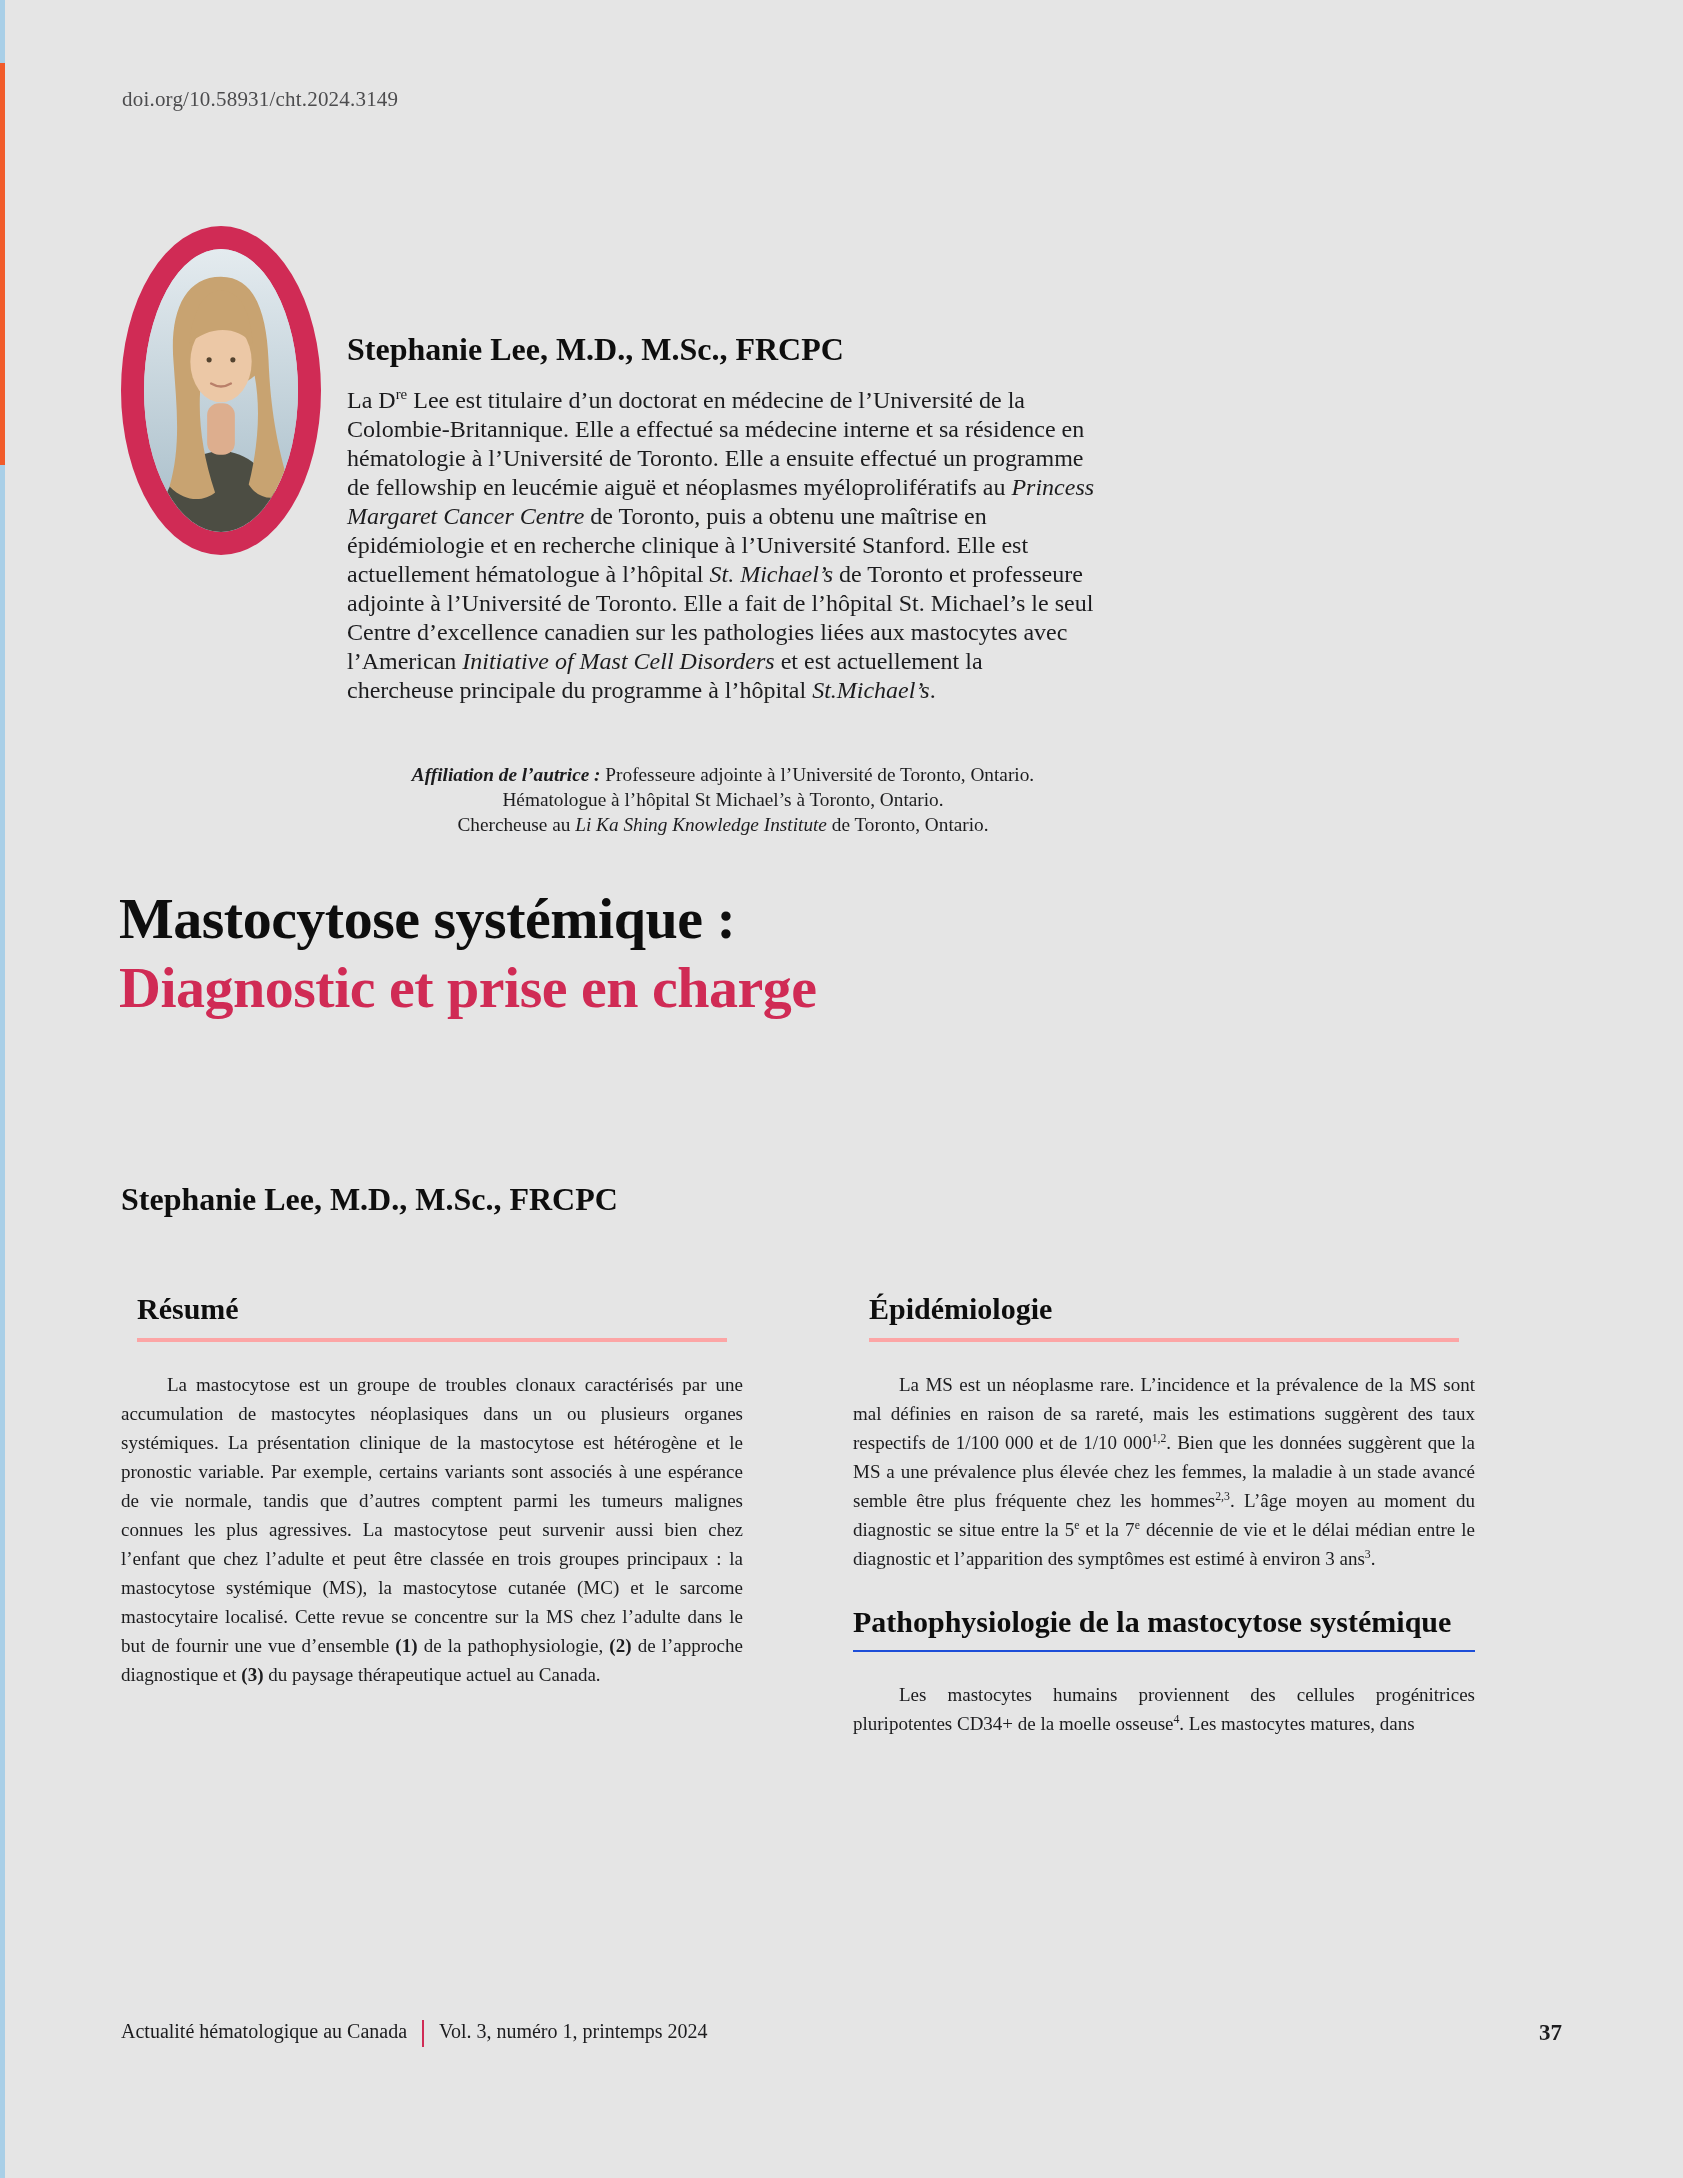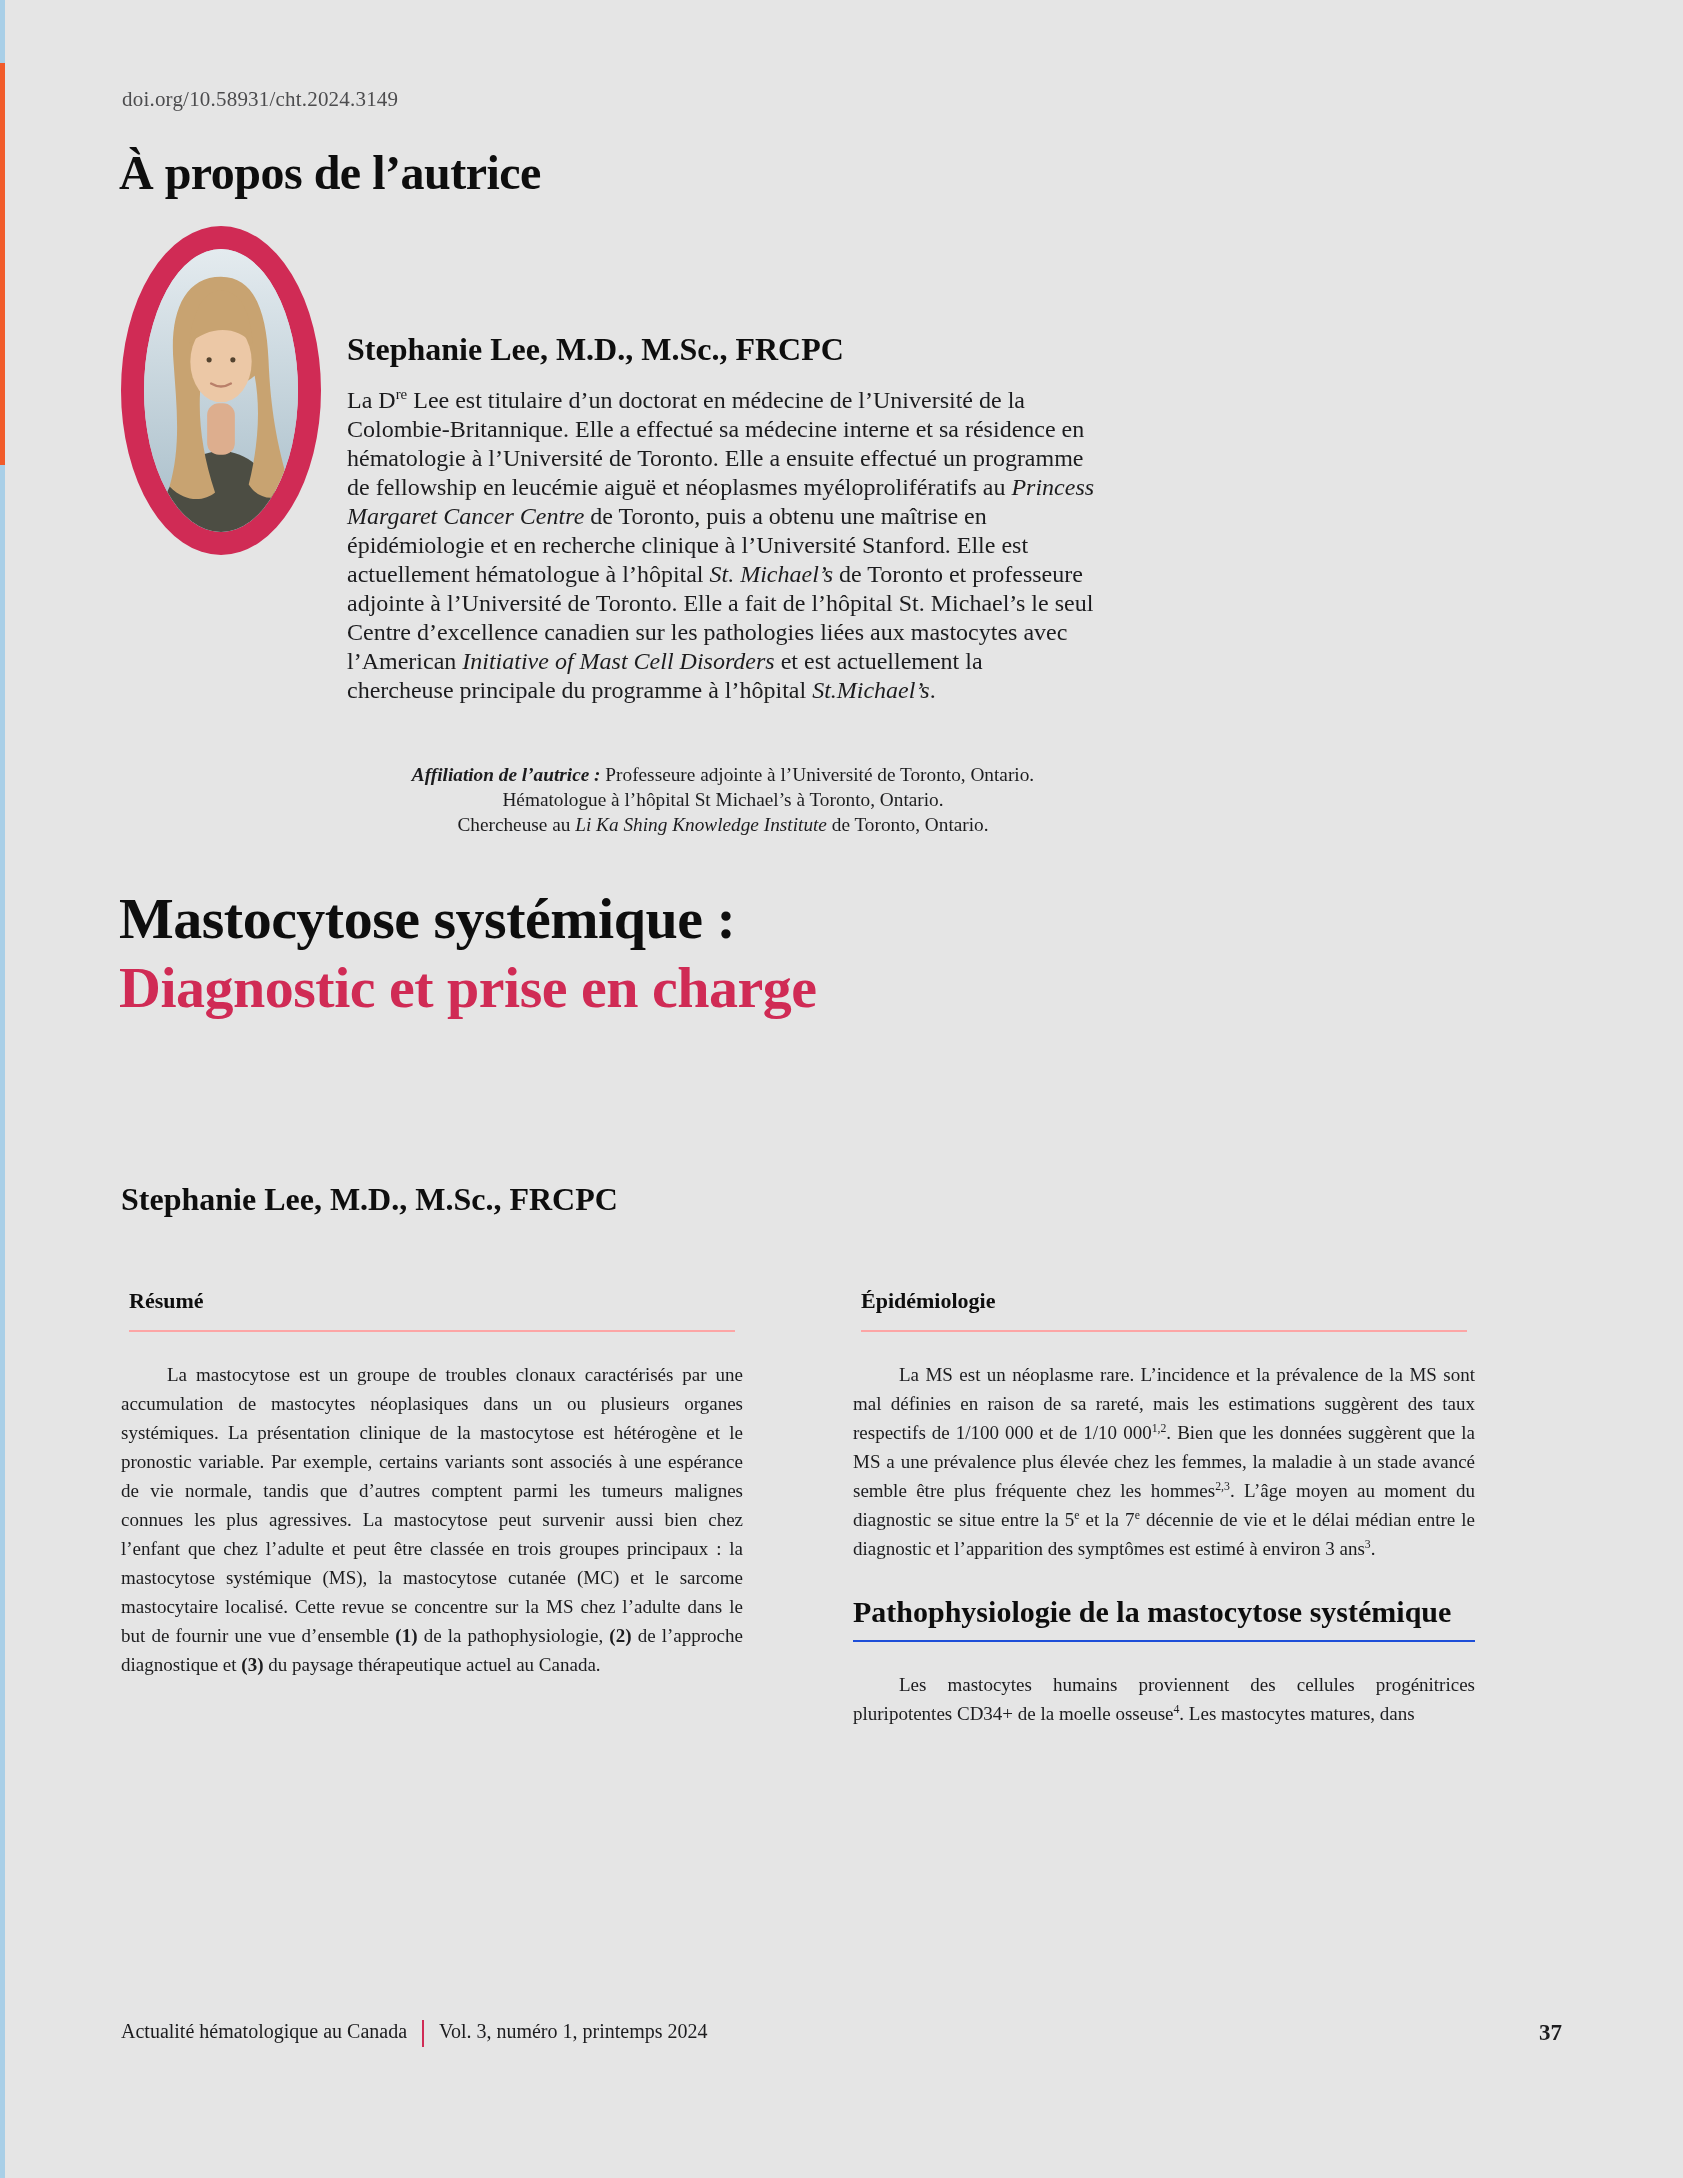--- a/index.html
+++ b/index.html
@@ -35,22 +35,22 @@
     font-weight:700; letter-spacing:-0.5px; color:#0e0e0e;
   }
   .article-title .accent { color:#d02b55; }
 
   .byline { position:absolute; left:121px; top:1181px; font-size:32px; font-weight:700; color:#0e0e0e; }
 
   .col { position:absolute; top:1275px; width:622px; }
   .col-left  { left:121px; }
   .col-right { left:853px; }
   .col-heading {
-    margin:8px; font-size:22px; line-height:36px; font-weight:700; color:#0e0e0e;
-    padding-bottom:11px; border-bottom:2px solid #fca5a5;
+    margin:16px; font-size:30px; line-height:36px; font-weight:700; color:#0e0e0e;
+    padding-bottom:11px; border-bottom:4px solid #fca5a5;
   }
   .body-par { margin:28px 0 0 0; font-size:19px; line-height:29px; text-align:justify; text-indent:46px; color:#1c1c1e; }
   .subheading {
     margin:30px 0 0 0; font-size:30px; line-height:37px; font-weight:700; color:#0e0e0e;
     padding-bottom:10px; border-bottom:2px solid #1d4ed8;
   }
 
   .footer {
     position:absolute; left:121px; top:2020px; width:1441px;
     display:flex; align-items:flex-start; font-size:20px; color:#1c1c1e;
@@ -65,21 +65,20 @@
 <body>
 
 <div class="page">
 
   <div class="edge-seg edge-blue-top"></div>
   <div class="edge-seg edge-orange"></div>
   <div class="edge-seg edge-blue-bottom"></div>
 
   <div class="doi">doi.org/10.58931/cht.2024.3149</div>
 
-  <div class="section-heading">À propos de l’autrice</div>
 
   <div class="photo-ring">
     <svg viewBox="0 0 156 286" preserveAspectRatio="xMidYMid slice">
       <defs>
         <linearGradient id="bg" x1="0" y1="0" x2="0" y2="1">
           <stop offset="0" stop-color="#e4ebef"></stop>
           <stop offset="1" stop-color="#a7bdc9"></stop>
         </linearGradient>
       </defs>
       <rect x="0" y="0" width="156" height="286" fill="url(#bg)"></rect>

